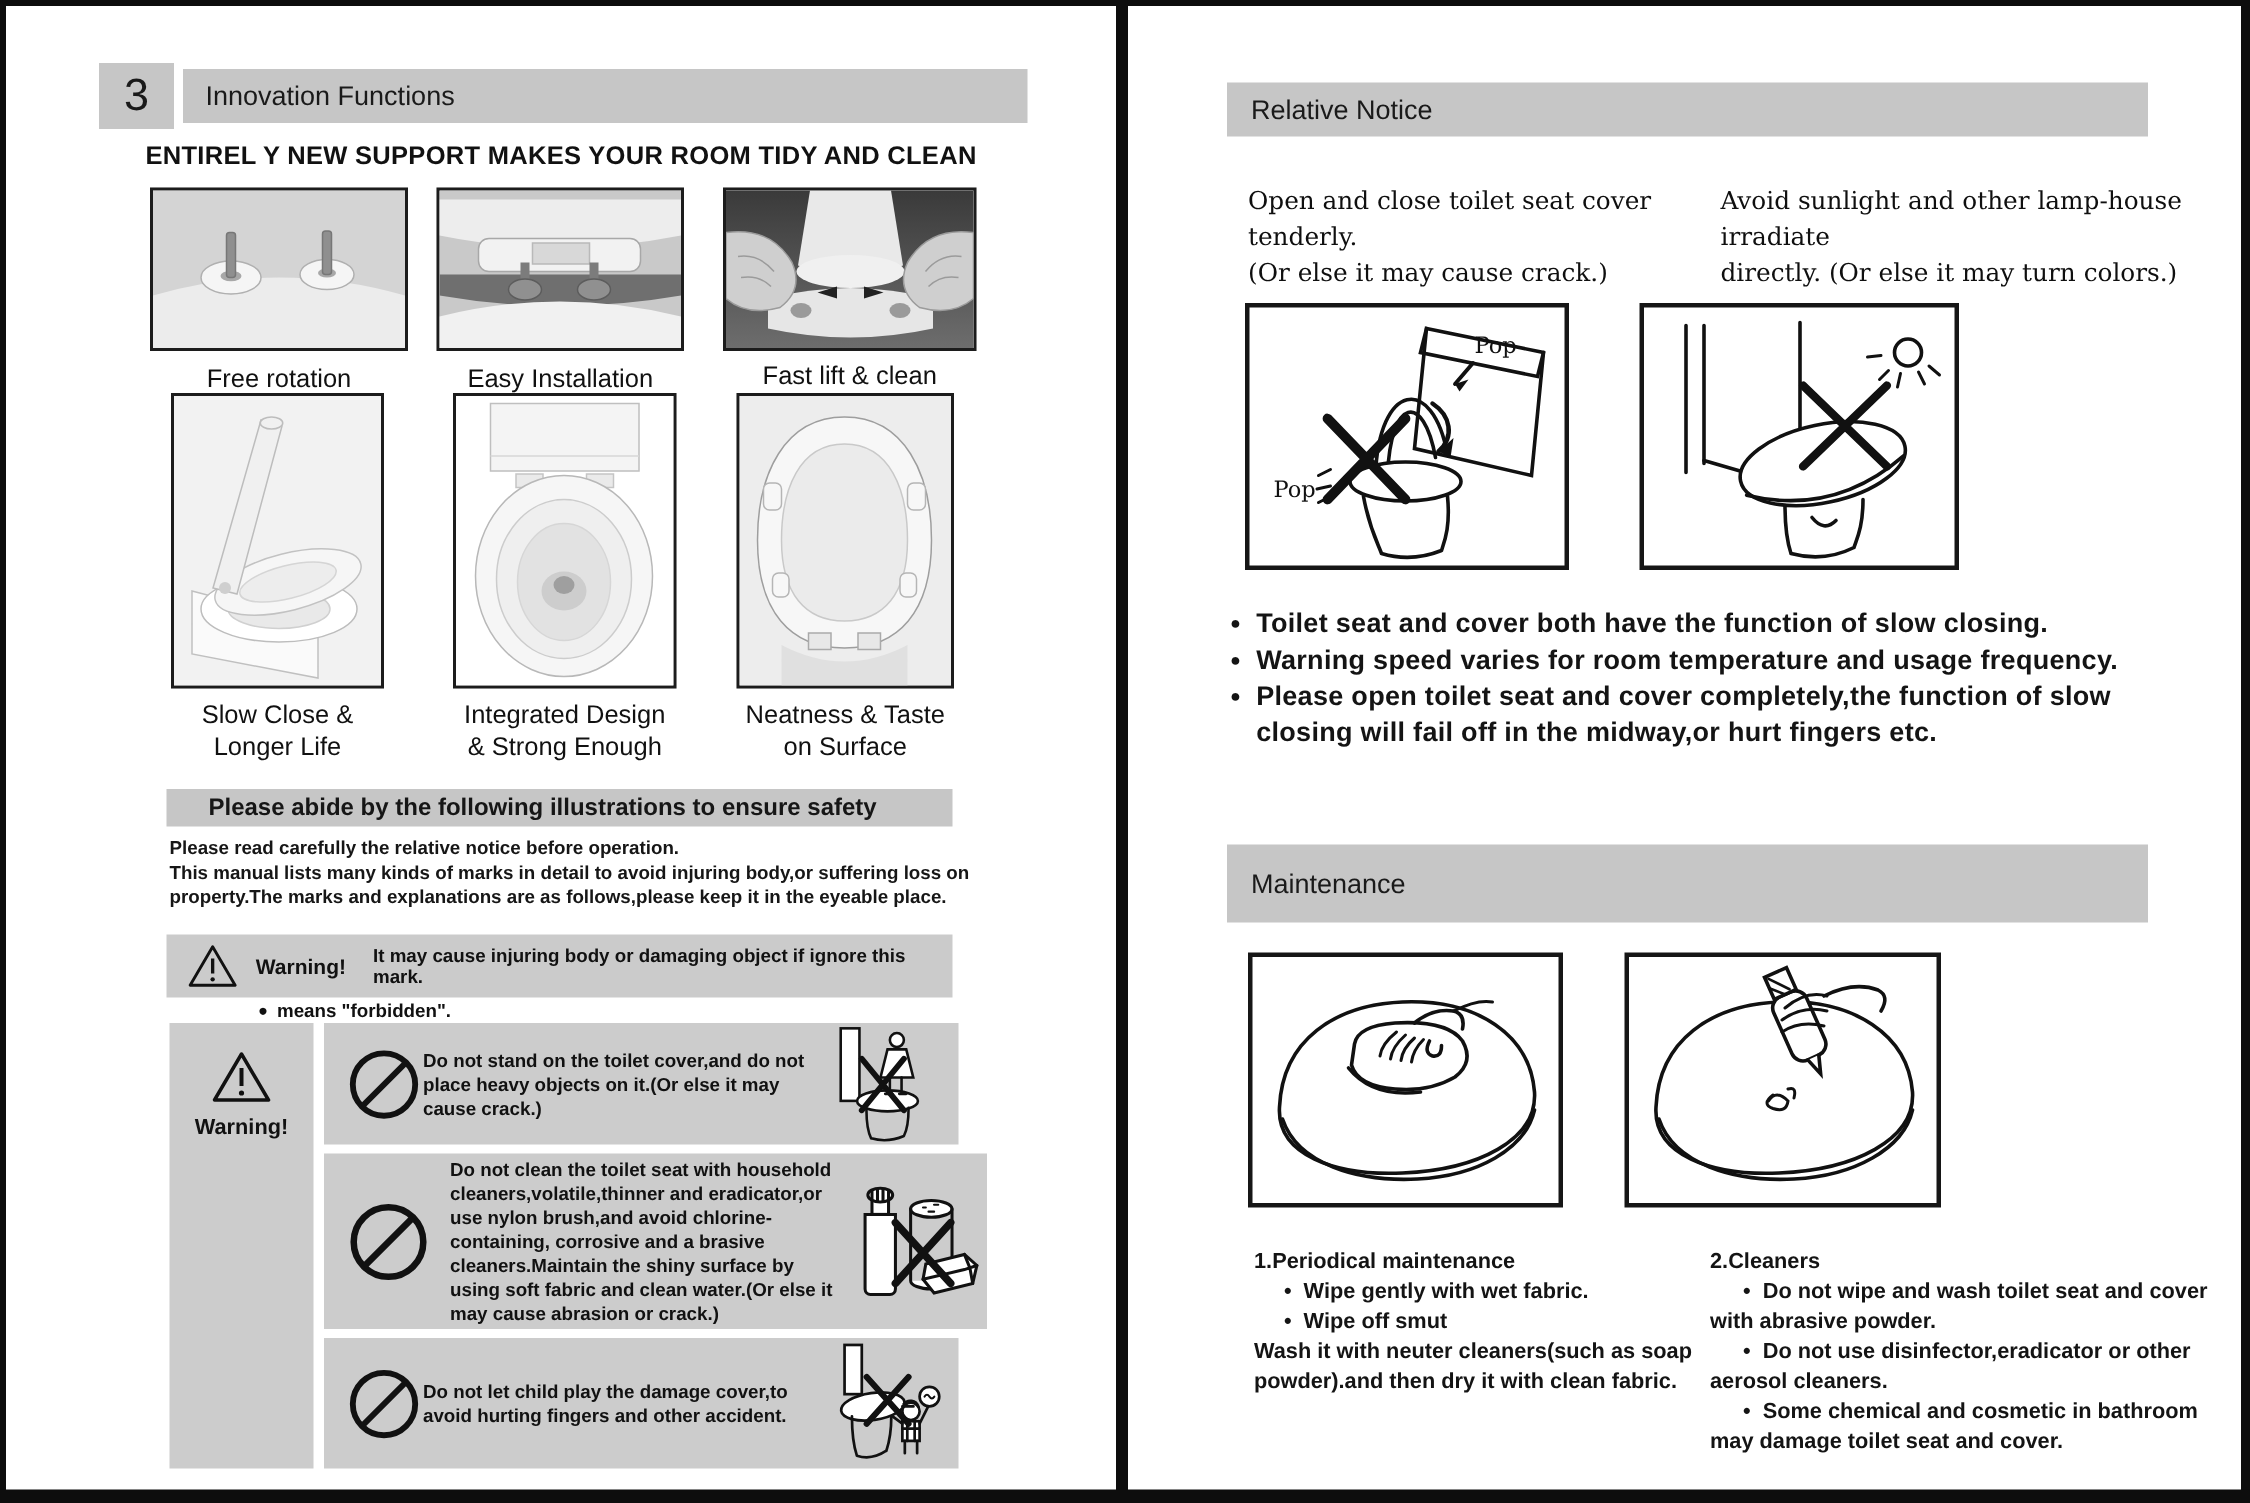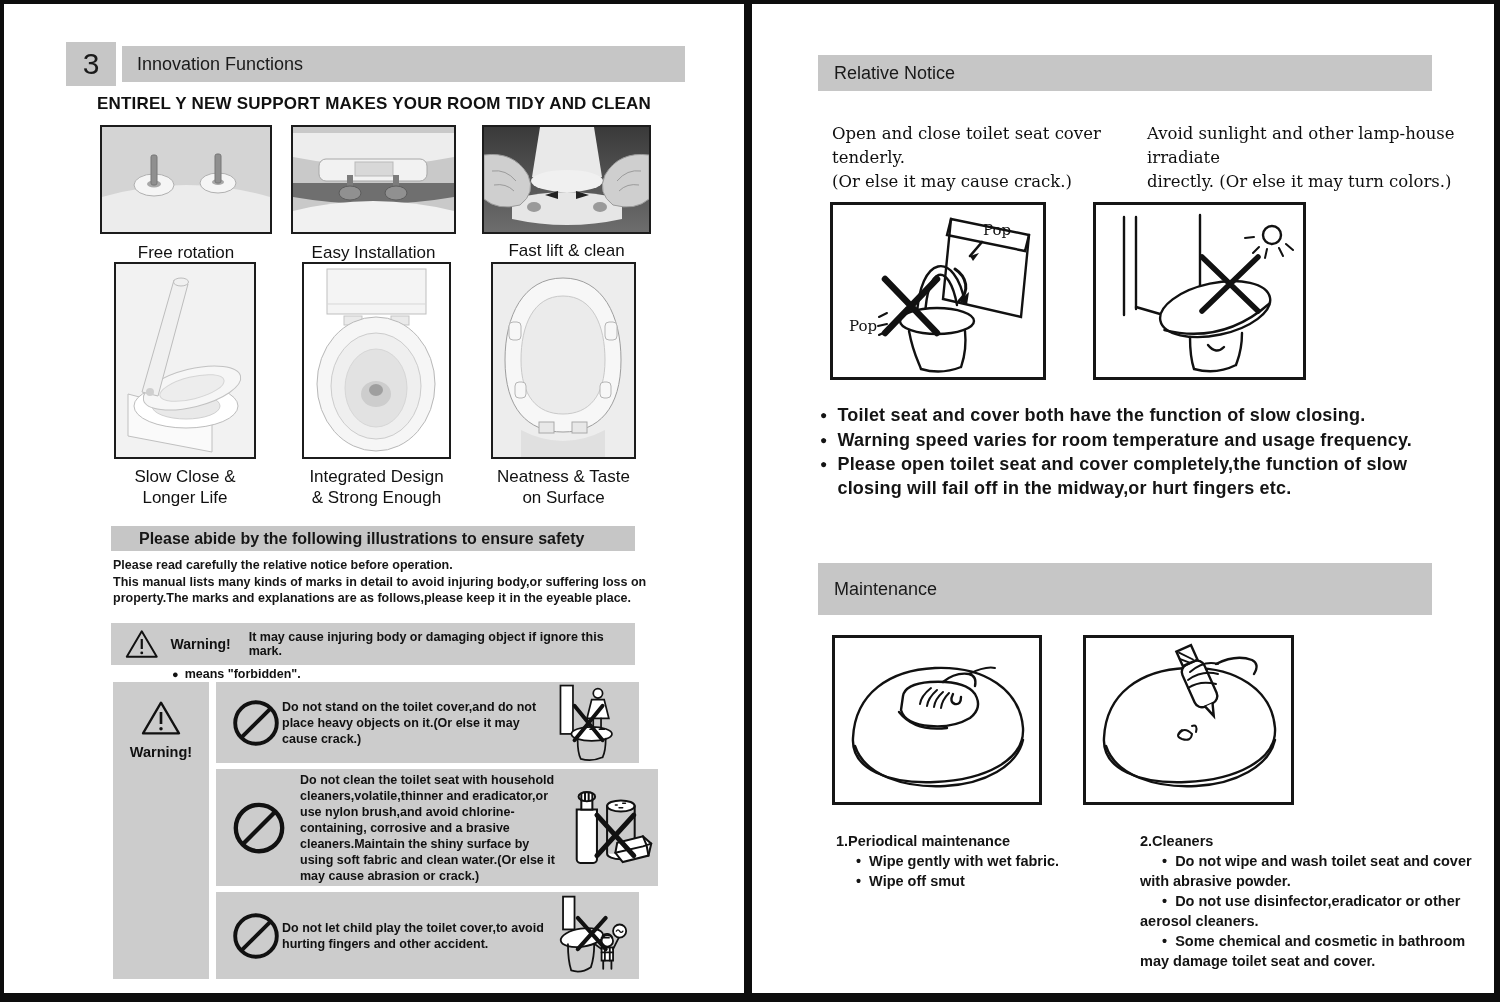--- a/index.html
+++ b/index.html
@@ -229,21 +229,21 @@
         <path d="M88,59 L92,69 L94,80 M58,77 L88,70 L97,67"></path>
         <path d="M38,36 L78,80 M78,36 L38,80" stroke-width="5.5"></path>
       </svg>
     </div>
 
     <div class="abs wrow" style="left:212px;top:888px;width:423px;height:87px;">
       <svg width="52" height="52" viewBox="0 0 60 60">
         <circle cx="30" cy="30" r="24" fill="none" stroke="#111" stroke-width="4.5"></circle>
         <line x1="13" y1="47" x2="47" y2="13" stroke="#111" stroke-width="4.5"></line>
       </svg>
-      <div class="rtext">Do not let child play the toilet cover,to avoid hurting fingers and other accident.</div>
+      <div class="rtext">Do not let child play the damage cover,to avoid hurting fingers and other accident.</div>
       <svg width="84" height="82" viewBox="0 0 100 100" fill="none" stroke="#111" stroke-width="2.2" stroke-linecap="round" style="margin-left:0px;">
         <rect x="22" y="2" width="14" height="40" fill="#fff"></rect>
         <g transform="rotate(-8 45 52)">
             <ellipse cx="45" cy="52" rx="26" ry="11" fill="#fff"></ellipse>
           </g>
         <path d="M28,60 C28,76 30,86 32,92 M60,60 C60,74 58,82 56,88 M32,92 Q44,96 56,88"></path>
         <circle cx="76" cy="56" r="7" fill="#fff"></circle>
         <path d="M69,52 h9 M70,50 a7,7 0 0 1 12,2"></path>
         <rect x="69" y="64" width="14" height="16" fill="#fff"></rect>
         <path d="M73,64 v16 M79,64 v16 M69,70 h14"></path>
@@ -353,20 +353,21 @@
     <div class="abs" style="left:84px;top:828px;width:310px;">
       <div class="mhead">1.Periodical maintenance</div>
       <div class="mline mbullet">
         <span>•</span>
         <span>Wipe gently with wet fabric.</span>
       </div>
       <div class="mline mbullet">
         <span>•</span>
         <span>Wipe off smut</span>
       </div>
+      <div class="mbody">Wash it with neuter cleaners(such as soap powder).and then dry it with clean fabric.</div>
     </div>
 
     <div class="abs" style="left:388px;top:828px;width:348px;">
       <div class="mhead">2.Cleaners</div>
       <p class="citem"><span>•</span>&nbsp;&nbsp;<span>Do not wipe and wash toilet seat and cover with abrasive powder.</span></p>
       <p class="citem"><span>•</span>&nbsp;&nbsp;<span>Do not use disinfector,eradicator or other aerosol cleaners.</span></p>
       <p class="citem"><span>•</span>&nbsp;&nbsp;<span>Some chemical and cosmetic in bathroom may damage toilet seat and cover.</span></p>
     </div>
   </div>
 </div>

